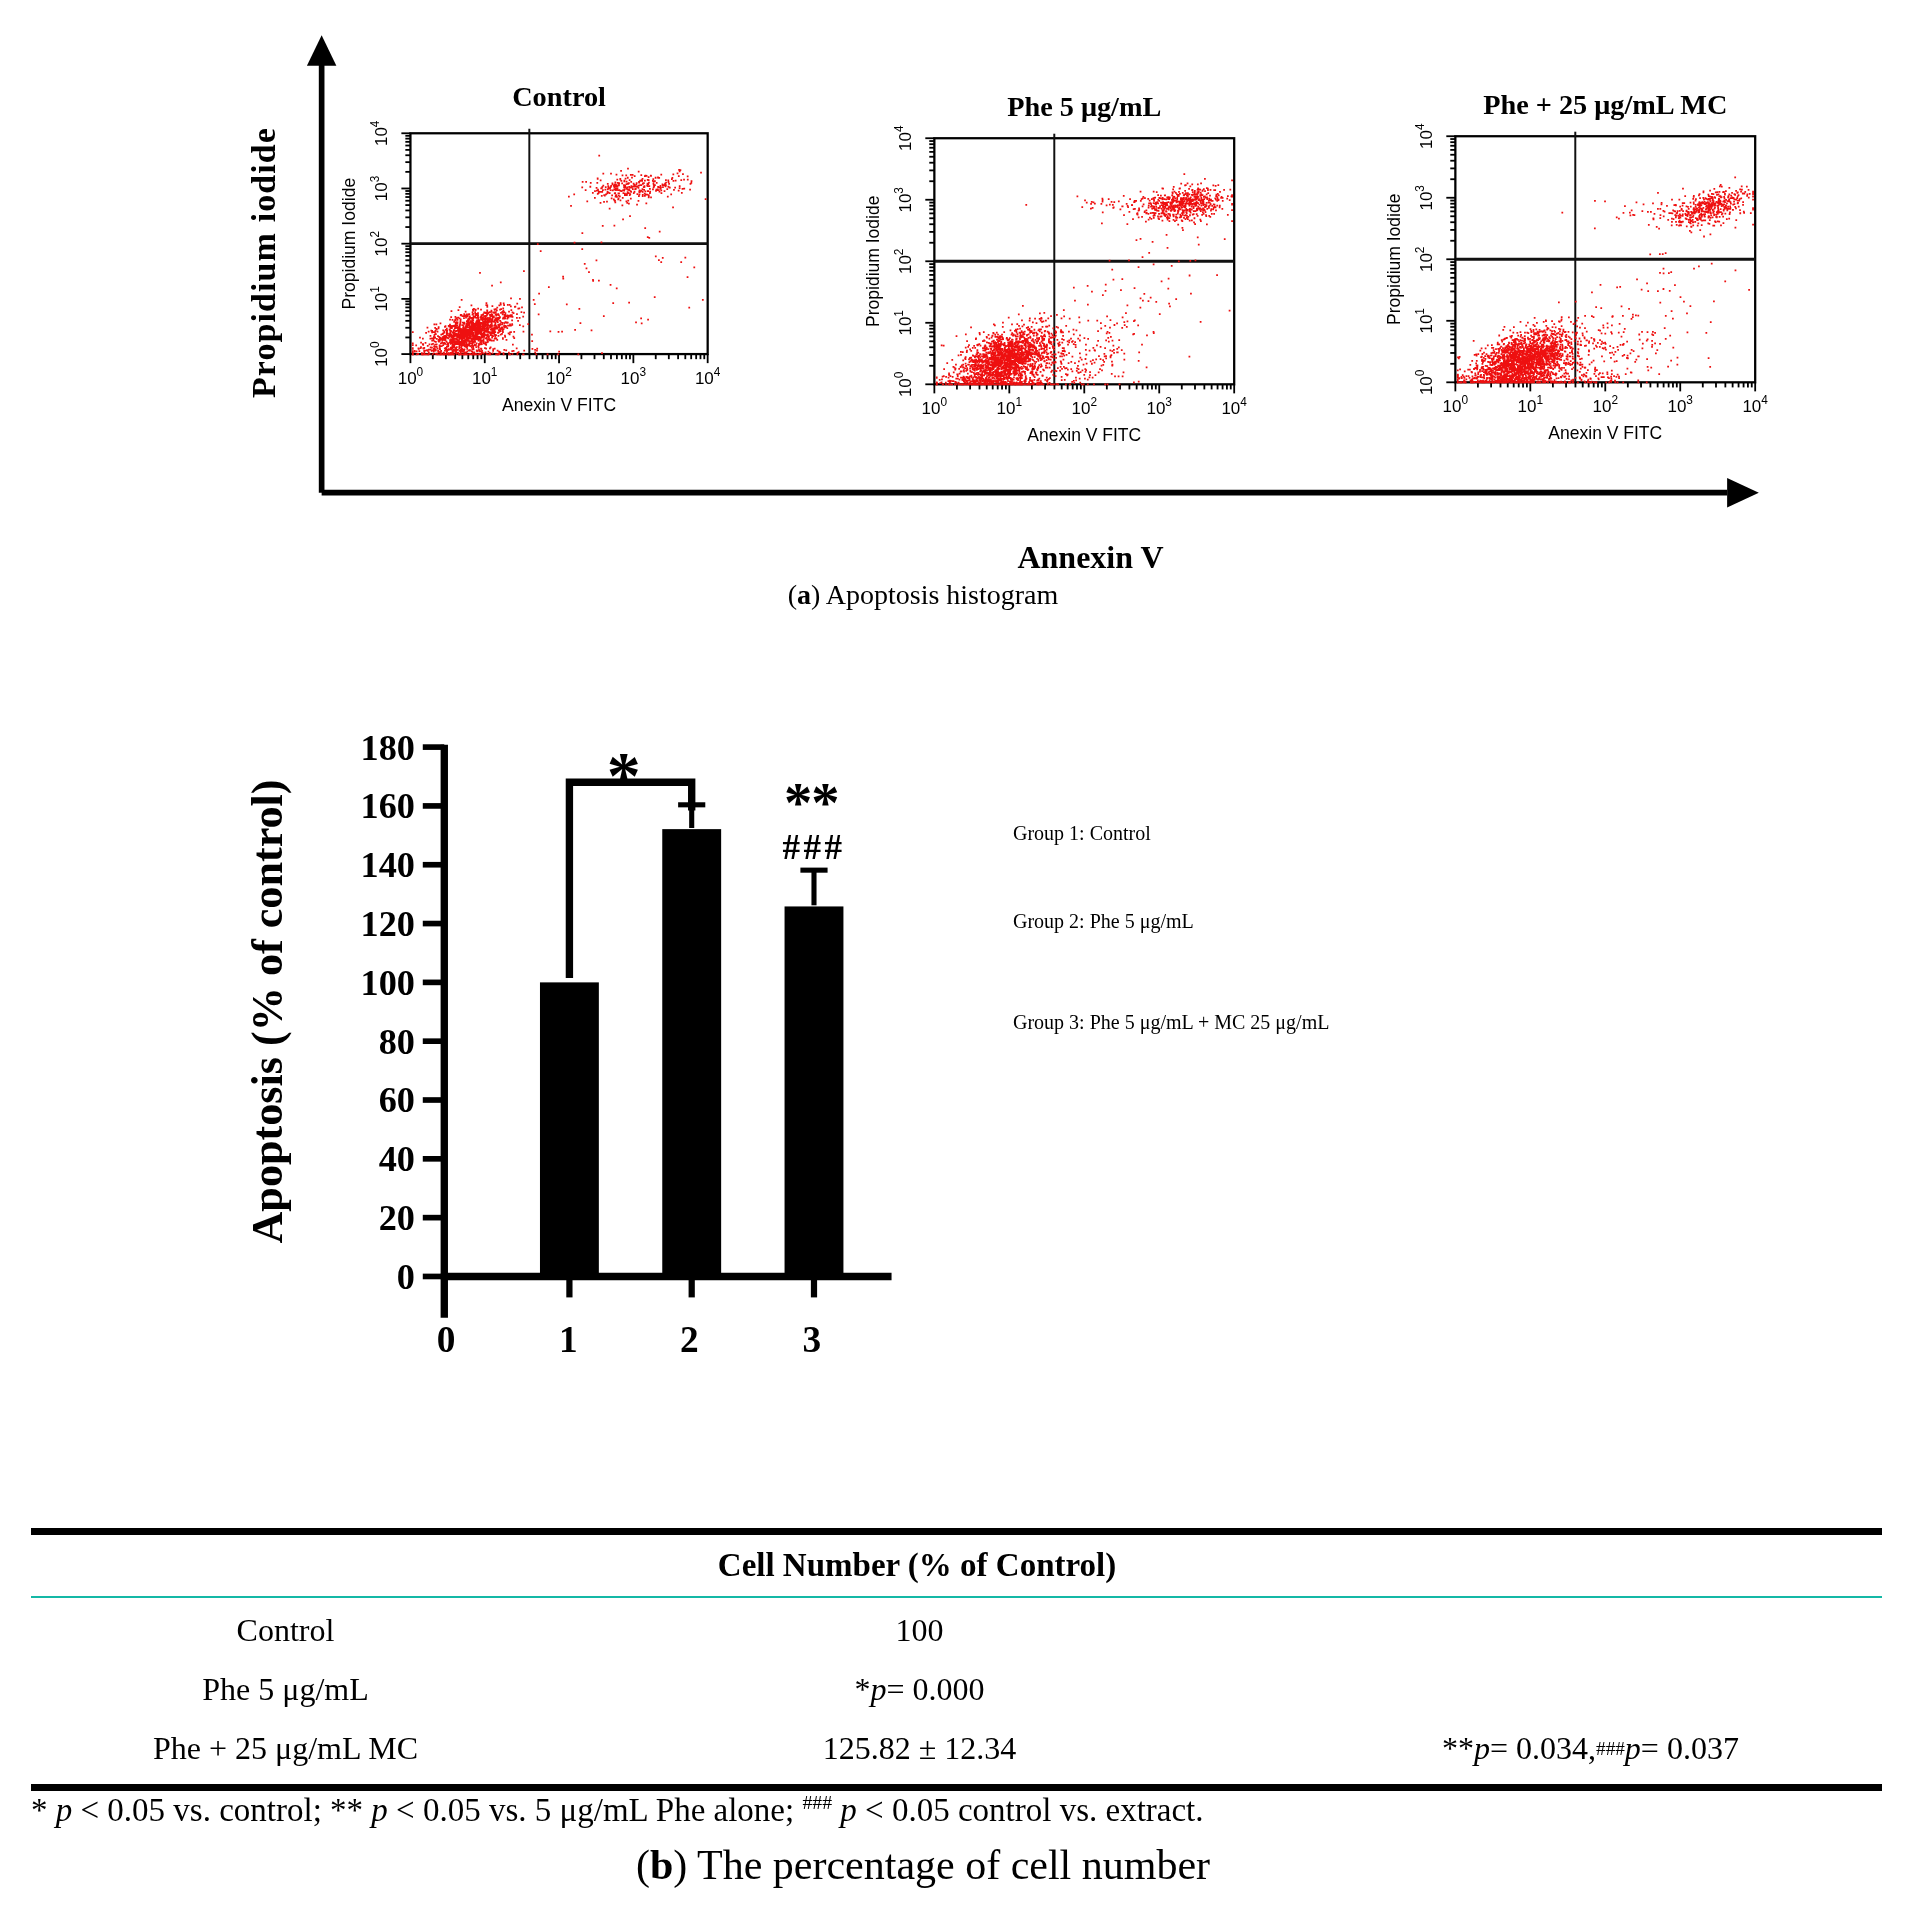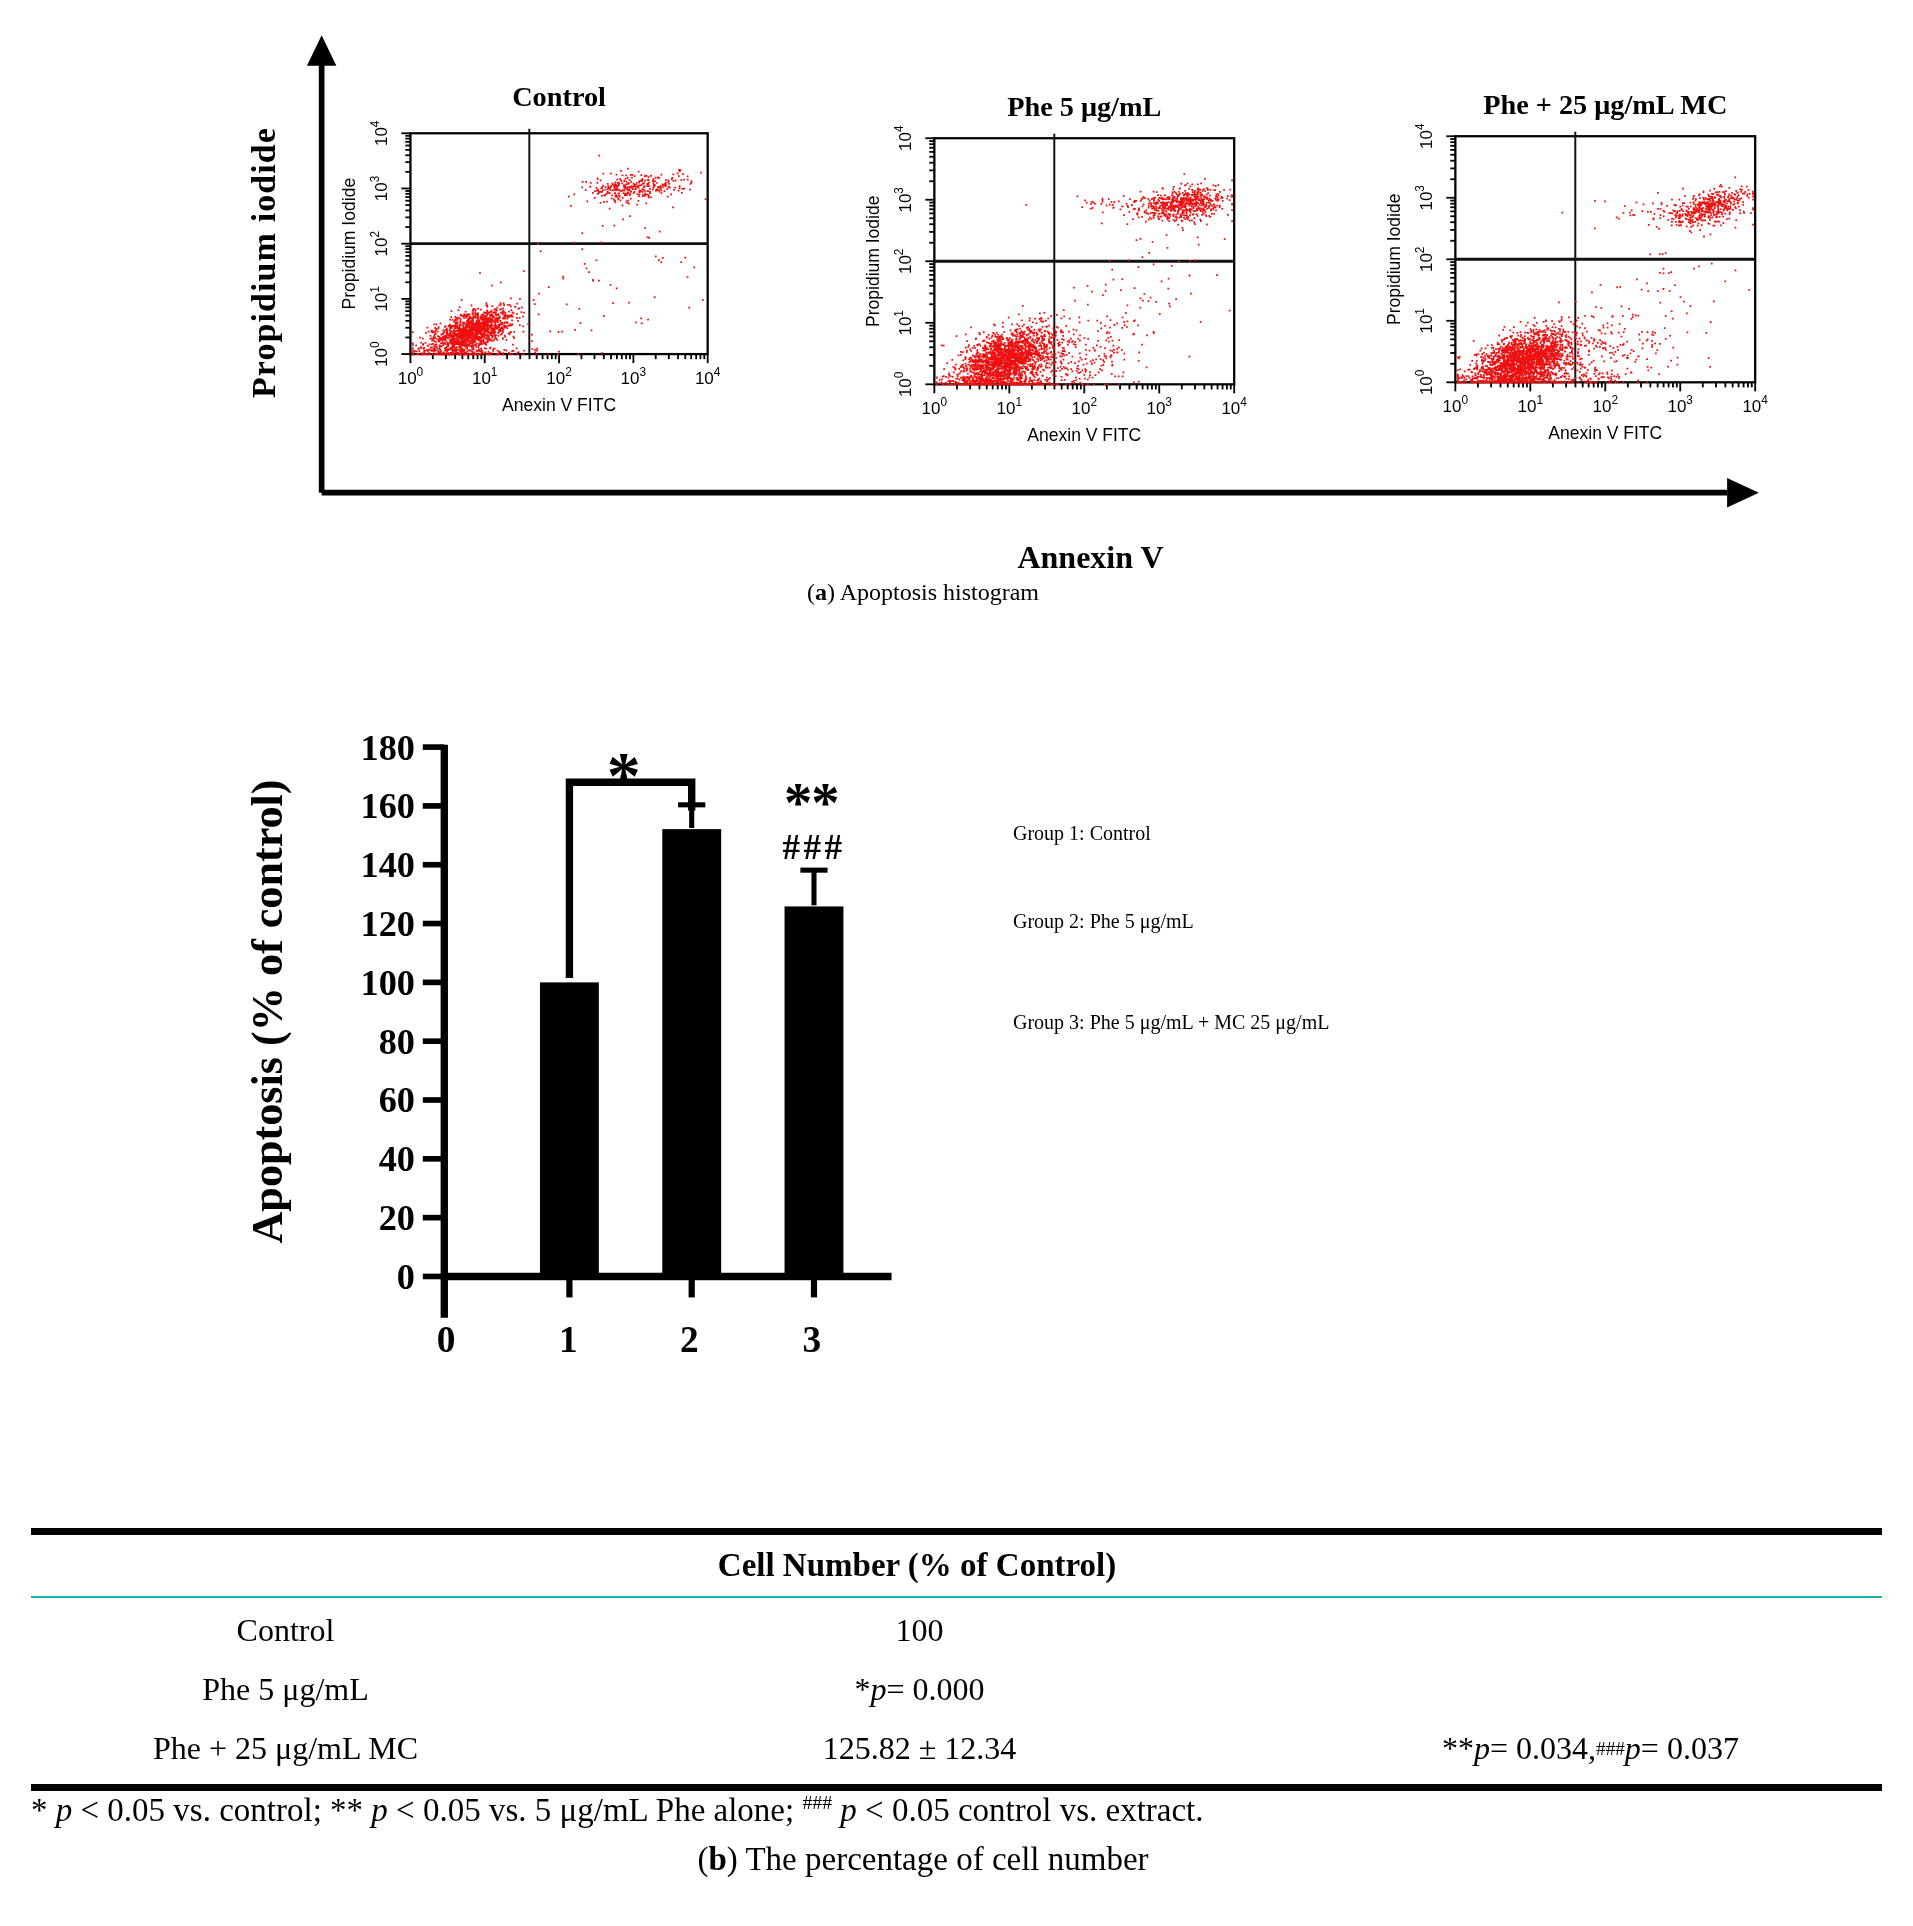--- a/index.html
+++ b/index.html
@@ -4,23 +4,23 @@
 <style>
   html,body{margin:0;padding:0;background:#ffffff;}
   #page{position:relative;width:1914px;height:1926px;background:#ffffff;overflow:hidden;
         font-family:"Liberation Serif","DejaVu Serif",serif;color:#000;}
   .abs{position:absolute;}
   svg{display:block;}
   .rotlabel{transform-origin:0 0;transform:rotate(-90deg);text-align:center;
             font-weight:bold;white-space:nowrap;}
   .pi-label{left:245px;top:465px;width:405px;font-size:34px;letter-spacing:1.1px;}
   .annexin{left:510px;top:514px;width:1161px;text-align:center;font-weight:bold;font-size:32px;margin-top:25px;}
-  .caption{width:1846px;left:0;text-align:center;font-size:24px;}
+  .caption{width:1846px;left:0;text-align:center;font-size:28px;}
   .caption-a{top:579px;}
-  .caption-b{top:1841px;font-size:33px;}
+  .caption-b{top:1841px;font-size:42px;}
   .caption .b{font-weight:bold;}
   .legend-line{left:1013px;font-size:20px;white-space:nowrap;}
   .tbl{left:31px;top:1528px;width:1851px;border-top:7.4px solid #000;}
   .tbl-header{border-bottom:2px solid #14b8a6;height:61px;display:flex;align-items:center;
               justify-content:center;font-size:33px;font-weight:bold;padding-right:79px;}
   .tbl-body{border-bottom:7.4px solid #000;padding:3.4px 0 5.7px 0;}
   .tbl-row{display:grid;grid-template-columns:27.5% 41% 31.5%;height:59px;}
   .tbl-cell{display:flex;align-items:center;justify-content:center;font-size:32px;
             white-space:nowrap;}
   .footnote{left:31px;top:1792px;width:1868px;font-size:33px;white-space:nowrap;}

